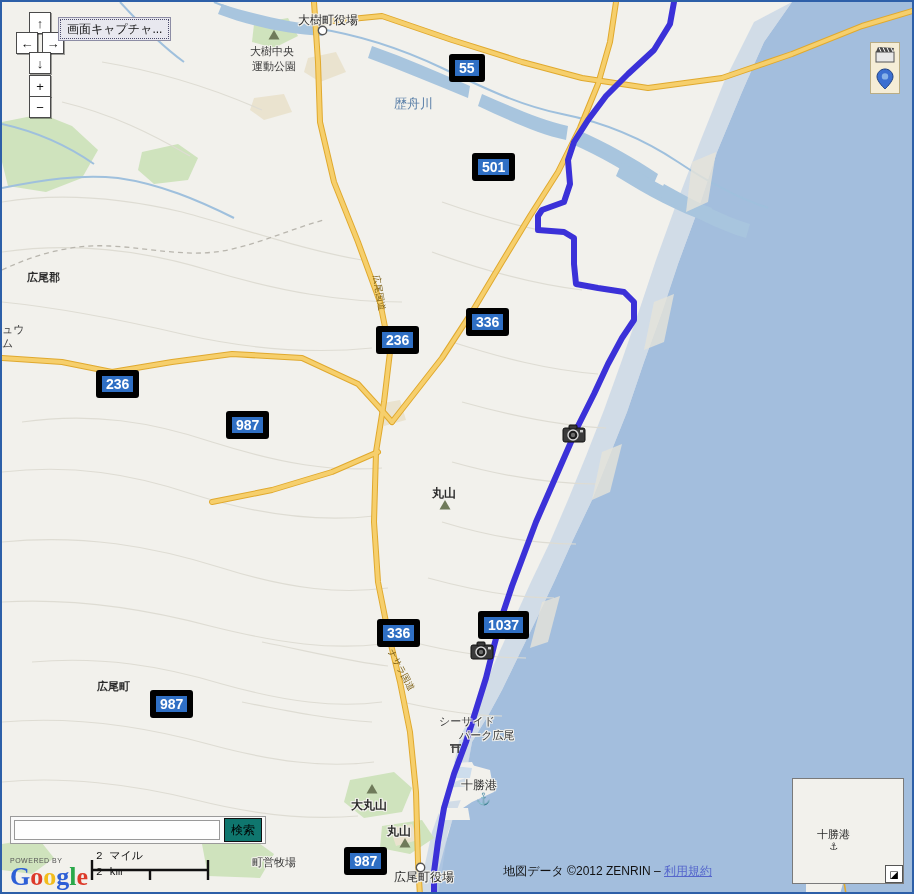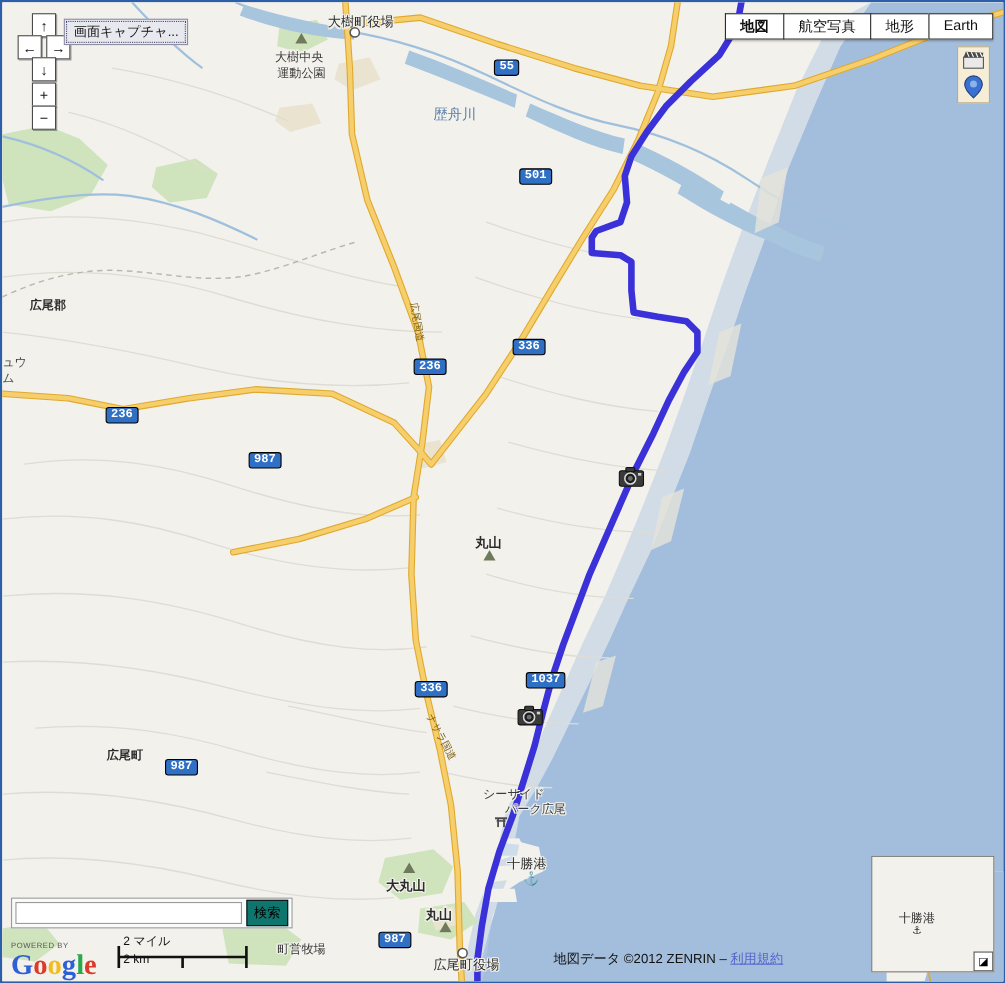--- a/index.html
+++ b/index.html
@@ -60,21 +60,21 @@
              font-family:"Liberation Sans",sans-serif;}
   .gword{font-family:"Liberation Serif",serif;font-size:26px;line-height:26px;font-weight:bold;}
   .gword span:nth-child(1){color:#2d5fd6;}
   .gword span:nth-child(2){color:#dd3b2a;}
   .gword span:nth-child(3){color:#f2bc1b;}
   .gword span:nth-child(4){color:#2d5fd6;}
   .gword span:nth-child(5){color:#2aa84a;}
   .gword span:nth-child(6){color:#dd3b2a;}
 
   
-  .scalewrap{position:absolute;left:104px;bottom:8px;width:120px;height:36px;}
+  .scalewrap{position:absolute;left:88px;bottom:8px;width:120px;height:36px;font-family:Liberation Mono, monospace;}
   .scale-lbl{position:absolute;font-size:11px;color:#111;}
 
   
   .attrib{position:absolute;right:200px;bottom:12px;font-size:12px;color:#111;
           white-space:nowrap;}
   .attrib a{color:#5566cc;}
 
   
   .ovmap{position:absolute;right:8px;bottom:8px;width:110px;height:104px;
          background:#f2f1ec;border:1px solid #7a7a7a;overflow:hidden;}
@@ -88,23 +88,23 @@
                    1px 1px 0 #f2f1ec,-1px -1px 0 #f2f1ec,1px -1px 0 #f2f1ec,-1px 1px 0 #f2f1ec;}
   .lbl-city{font-size:11px;font-weight:bold;}
   .lbl-place{font-size:12px;}
   .lbl-peak{font-size:12px;font-weight:bold;}
   .lbl-water{font-size:13px;color:#5a7fa8;}
   .lbl-poi{font-size:11px;color:#3a3a3a;}
   .lbl-road{position:absolute;font-size:9px;color:#7a5c10;white-space:nowrap;
             pointer-events:none;}
 
   
-  .shield{position:absolute;background:#2f6fc4;color:#fff;font-size:11px;
+  .shield{position:absolute;background:#2f6fc4;color:#fff;font-size:14px;
           font-weight:bold;border-radius:3px;padding:1px 4px;
-          border:1px solid #000000;pointer-events:none;line-height:1;font-family:Liberation Mono, monospace;}
+          border:6px solid #000000;pointer-events:none;line-height:1;}
   .peakicon{position:absolute;pointer-events:none;color:#6b6b4a;font-size:11px;}
 </style>
 </head>
 <body>
 
 <div id="app">
 
   <svg id="mapsvg" viewBox="0 0 914 894" preserveAspectRatio="none">
     <defs>
       <clipPath id="clipAll">
@@ -347,34 +347,20 @@
     </div>
     <div class="pbtn pb-out">
       <span>−</span>
     </div>
   </div>
 
   <div class="capbtn">
     <span>画面キャプチャ...</span>
   </div>
 
-  <div class="maptypes">
-    <div class="mt sel">
-      <span>地図</span>
-    </div>
-    <div class="mt">
-      <span>航空写真</span>
-    </div>
-    <div class="mt">
-      <span>地形</span>
-    </div>
-    <div class="mt">
-      <span>Earth</span>
-    </div>
-  </div>
 
   <div class="sidewidget">
     <svg width="20" height="17" viewBox="0 0 20 17">
       <rect x="1" y="6" width="18" height="10" fill="#e9e9e9" stroke="#555"></rect>
       <path d="M1,6 L3,1 L19,2 L18,6 Z" fill="#4a4a4a"></path>
       <path d="M4,1.3 L6,5.7 M8,1.5 L10,5.8 M12,1.7 L14,6 M16,1.9 L18,5.9" stroke="#fff" stroke-width="1"></path>
     </svg>
     <svg width="18" height="22" viewBox="0 0 18 22">
       <path d="M9,1 C4.6,1 1,4.5 1,8.8 C1,13.6 9,21 9,21 C9,21 17,13.6 17,8.8
                C17,4.5 13.4,1 9,1 Z" fill="#3b6fd1" stroke="#1d3f80" stroke-width="1"></path>

